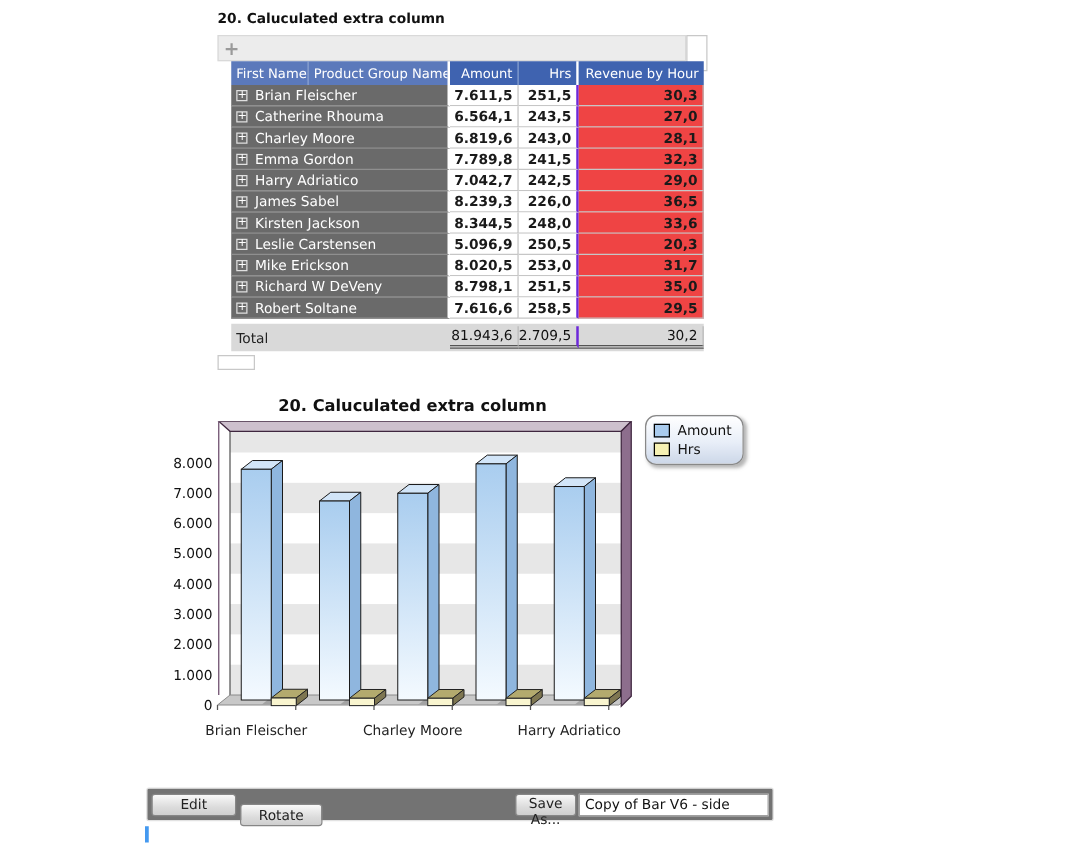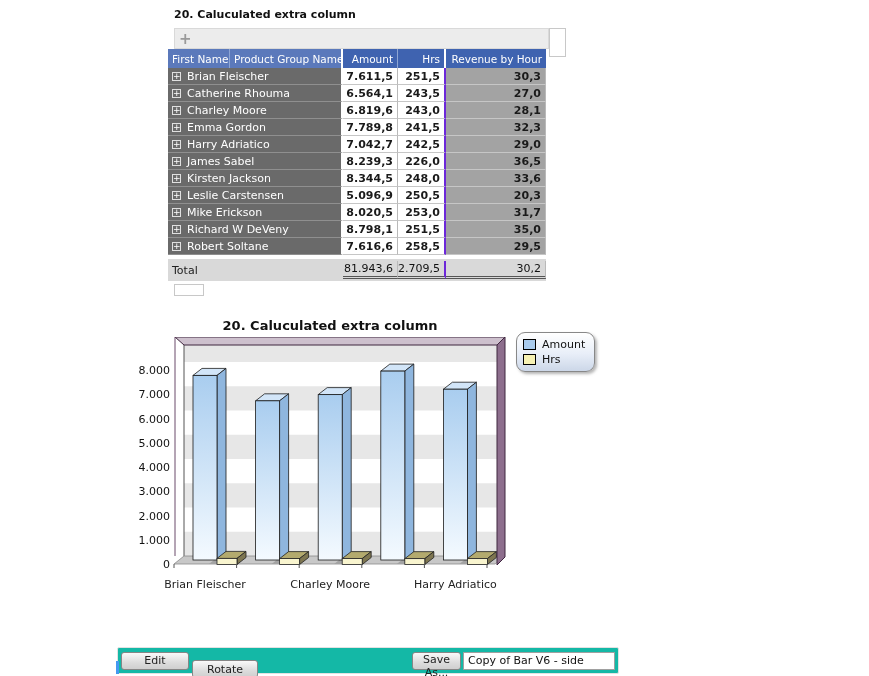--- a/index.html
+++ b/index.html
@@ -11,21 +11,21 @@
   .page-heading { position:absolute; left:174px; top:8px; font-size:11px; font-weight:bold; color:#111; }
 
   
   .toolbar { position:absolute; left:174px; top:28px; width:375px; height:21px;
              background:#ececec; border:1px solid #d9d9d9; display:flex; align-items:center; }
   .add-icon { margin-left:4px; color:#9a9a9a; font-size:15px; font-weight:bold; line-height:14px; cursor:default; }
   .scroll-stub-v { position:absolute; left:549px; top:28px; width:17px; height:29px; background:#fff; border:1px solid #c8c8c8; }
   .scroll-stub-h { position:absolute; left:174px; top:284px; width:30px; height:12px; background:#fff; border:1px solid #c8c8c8; }
 
   
-  .grid { position:absolute; left:168px; top:49px; width:378px; font-size:11px; }
+  .grid { position:absolute; left:185px; top:49px; width:378px; font-size:11px; }
   .hrow { display:flex; height:19px; }
   .hcell { color:#fff; font-size:10.5px; display:flex; align-items:center; padding:0 4px;
            overflow:hidden; white-space:nowrap; }
   .hc-light { background:#5b79bb; }
   .hc-dark  { background:#3f63b0; justify-content:flex-end; }
   .w-first { width:62px; border-right:1px solid #8ea6d4; }
   .w-pgn   { width:113px; border-right:2px solid #fff; }
   .w-amt   { width:55px; border-right:1px solid #b9b9b9; }
   .w-hrs   { width:48px; border-right:2px solid #6d28d9; }
   .w-rev   { width:100px; border-right:1px solid #b9b9b9; }
@@ -34,43 +34,43 @@
   .hrow .w-rev { border-right:none; }
 
   .drow { display:flex; height:17px; }
   .name-cell { width:175px; background:#6a6a6a; color:#fff; display:flex; align-items:center;
                padding:0 4px; border-right:2px solid #fff; border-bottom:1px solid #8f8f8f;
                white-space:nowrap; overflow:hidden; }
   .expand-box { width:9px; height:9px; border:1px solid #e0e0e0; margin-right:6px; flex:0 0 auto;
                 font-size:9px; line-height:7px; text-align:center; color:#fff; cursor:default; }
   .num-cell { display:flex; align-items:center; justify-content:flex-end; padding:0 4px;
               background:#fff; color:#1a1a1a; border-bottom:1px solid #c6c6c6;font-weight:bold; }
-  .num-cell.w-rev { background:#a3a3a3; }
+  .num-cell.w-rev { background:#ef4444; }
 
   .total-gap { height:4px; background:#fff; }
   .total-row { display:flex; height:22px; background:#d9d9d9; align-items:center; }
   .total-label { width:175px; padding:0 4px; color:#222; }
   .total-num { display:flex; justify-content:flex-end; align-items:center; padding:0 4px;
                height:18px; border-bottom:3px double #555; color:#111; }
 
   
   .chart-section { position:absolute; left:120px; top:318px; width:500px; height:295px; }
   .chart-title { position:absolute; left:0; top:0; width:420px; text-align:center;
                  font-size:13px; font-weight:bold; color:#111; }
   #chart-svg { position:absolute; left:0; top:19px; }
   .legend { position:absolute; left:396px; top:14px; border:1px solid #888; border-radius:9px;
             background:linear-gradient(180deg,#ffffff,#e8eef8 55%,#ccd7e8);
             box-shadow:2px 2px 3px rgba(120,120,120,.55); padding:4px 9px 4px 6px; }
   .legend-item { display:flex; align-items:center; height:15px; }
   .legend-swatch { width:13px; height:11px; border:1px solid #000; margin-right:6px; flex:0 0 auto; }
   .legend-label { font-size:11px; color:#111; }
 
   
-  .footer-panel { position:absolute; left:117px; top:647px; width:502px; height:27px;
-                  border:1px solid #e2e2e2; border-radius:2px; background:#14b8a6;
+  .footer-panel { position:absolute; left:117px; top:630px; width:502px; height:27px;
+                  border:1px solid #e2e2e2; border-radius:2px; background:#737373;
                   display:flex; align-items:center; padding:0 3px; }
   .btn { height:18px; border:1px solid #868686; border-radius:3px;
          background:linear-gradient(180deg,#f9f9f9,#dcdcdc 60%,#cfcfcf);
          font-size:11px; color:#222; font-family:inherit; cursor:pointer; }
   .btn-edit { width:68px; }
   .btn-rotate { width:66px; margin-left:3px;margin-top:17px; }
   .btn-saveas { width:49px; margin-left:auto; }
   .filename-input { width:152px; height:18px; margin-left:2px; border:1px solid #a0a0a0;
                     font-size:11px; font-family:inherit; padding:0 4px; color:#111; }
 

